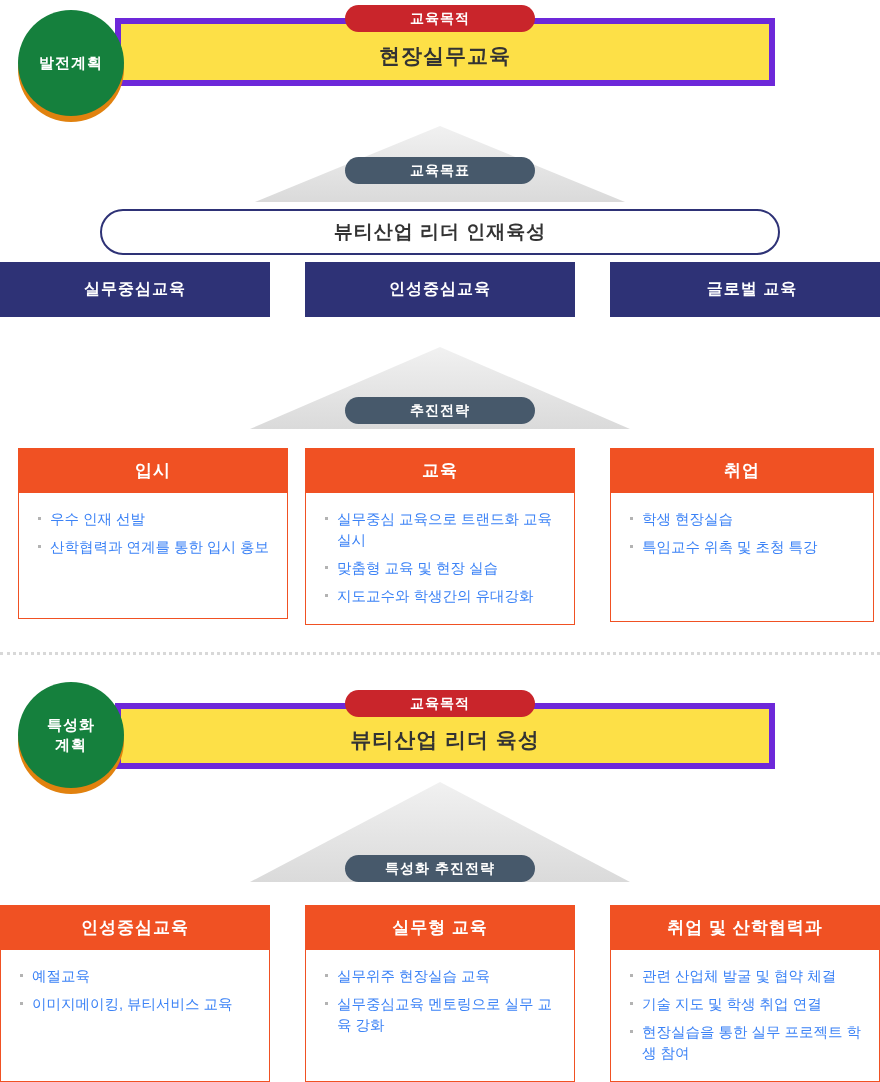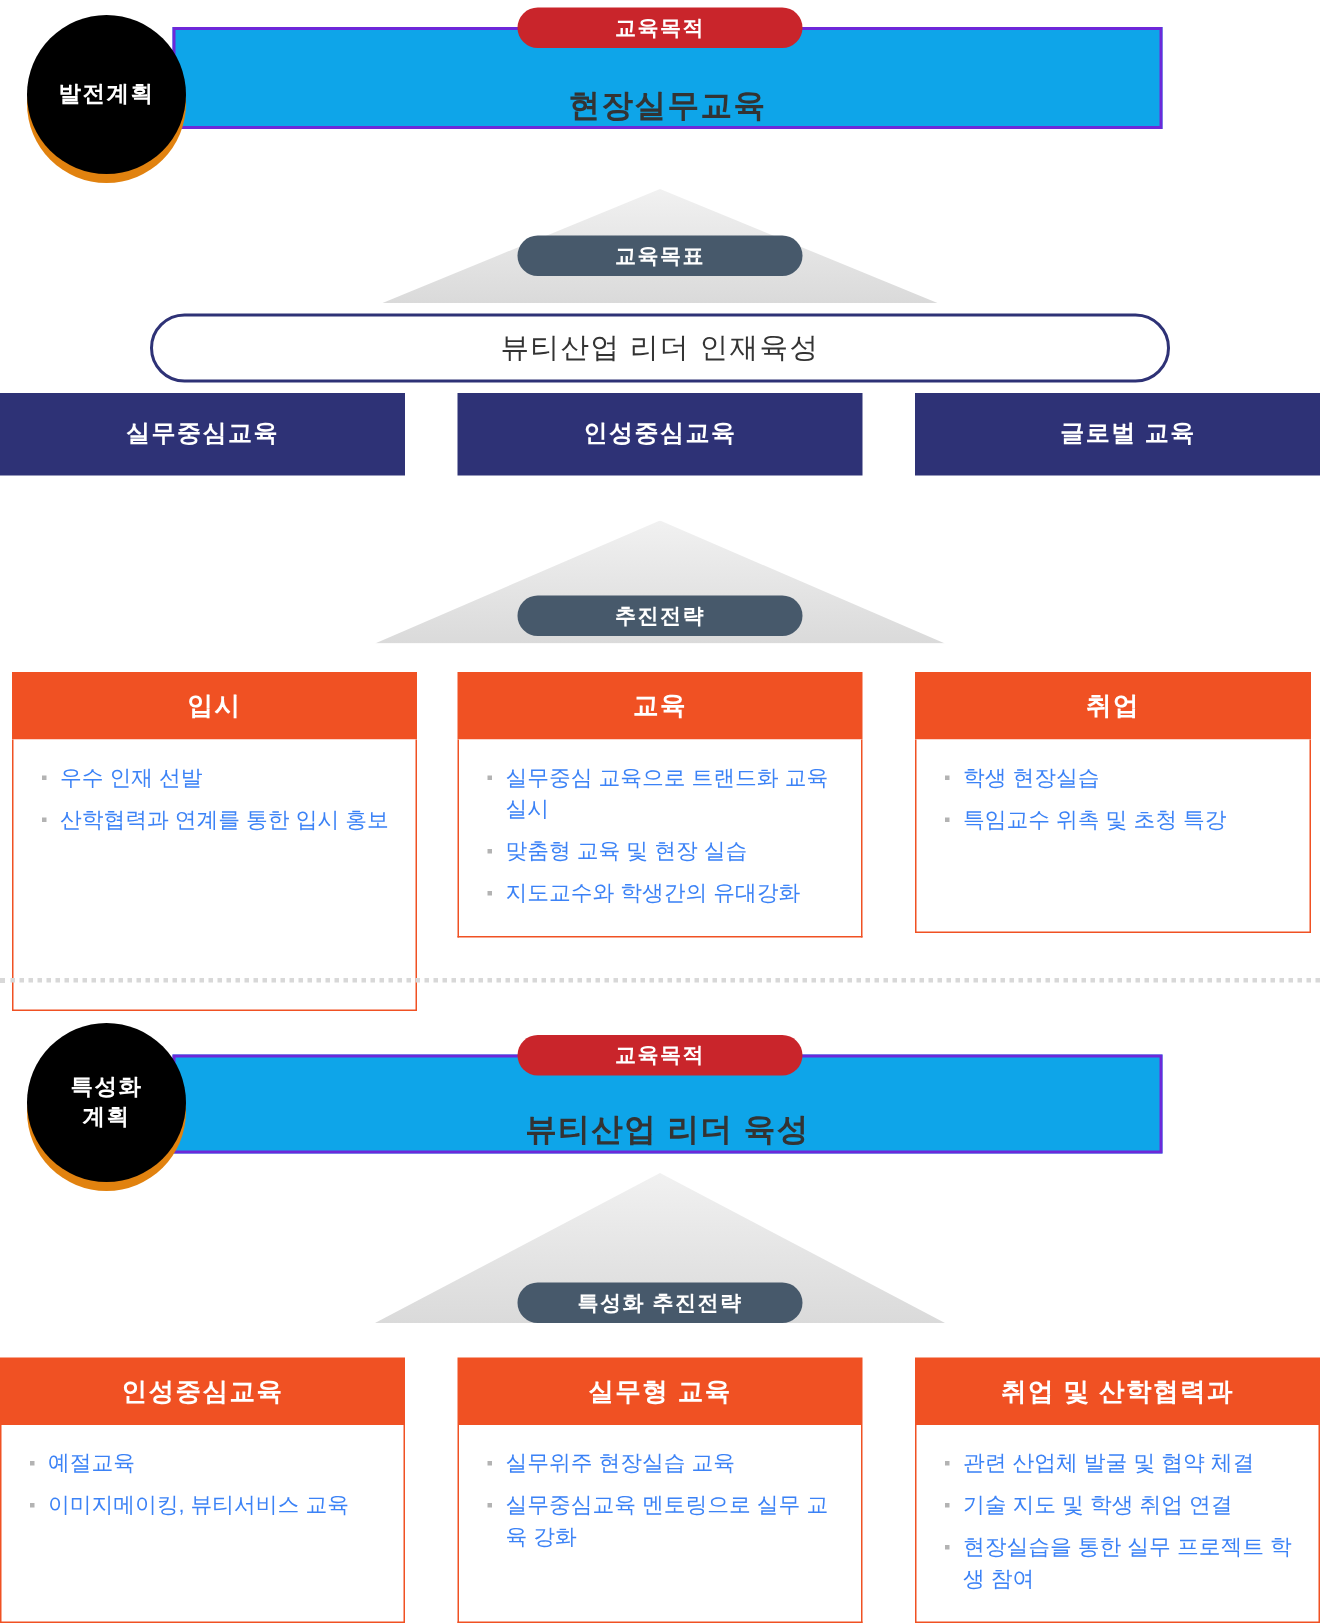--- a/index.html
+++ b/index.html
@@ -4,30 +4,30 @@
 <style>
   * { margin:0; padding:0; box-sizing:border-box; }
   html,body { background:#ffffff; }
   body { font-family:"Liberation Sans","DejaVu Sans",sans-serif; }
   .canvas { position:relative; width:880px; height:1082px; background:#fff; overflow:hidden; }
   .abs { position:absolute; }
 
   
   .badge {
     width:106px; height:106px; border-radius:50%;
-    background:#000000; box-shadow:0 6px 0 0 #e1820f;
+    background:#15803d; box-shadow:0 6px 0 0 #e1820f;
     color:#fff; font-weight:bold; font-size:15px; letter-spacing:1px;
     display:flex; align-items:center; justify-content:center; text-align:center;
     white-space:pre-line; line-height:1.35; z-index:4;
   }
 
   
   .goal-box {
-    border:2px solid #6d28d9; background:#0ea5e9; z-index:2;
-    display:flex; align-items:flex-end; justify-content:center;
+    border:6px solid #6d28d9; background:#fde047; z-index:2;
+    display:flex; align-items:center; justify-content:center;
   }
   .goal-title { font-size:21px; font-weight:bold; color:#333; padding-top:8px; letter-spacing:1px; }
 
   .pill {
     width:190px; height:27px; border-radius:14px;
     display:flex; align-items:center; justify-content:center;
     color:#fff; font-size:14px; font-weight:bold; letter-spacing:1px; z-index:3;
   }
   .pill.red  { background:#c9252b; }
   .pill.dark { background:#47596b; }
@@ -35,21 +35,21 @@
   
   .tri {
     clip-path: polygon(50% 0, 100% 100%, 0 100%);
     background: linear-gradient(to bottom, #f1f1f1, #dadada);
     z-index:1;
   }
 
   .vision {
     border:2px solid #2e3276; border-radius:26px; background:#fff;
     display:flex; align-items:center; justify-content:center;
-    font-size:19px; font-weight:normal; color:#333; letter-spacing:1px; z-index:2;text-align:center;
+    font-size:19px; font-weight:bold; color:#333; letter-spacing:1px; z-index:2;text-align:center;
   }
 
   .bar {
     background:#2e3276; color:#fff; font-size:16px; font-weight:bold; letter-spacing:1px;
     display:flex; align-items:center; justify-content:center;
   }
 
   .card { display:flex; flex-direction:column; }
   .card-header {
     height:45px; background:#f05123; color:#fff;
@@ -89,21 +89,21 @@
 
   <div class="abs vision" style="left:100px; top:209px; width:680px; height:46px;">뷰티산업 리더 인재육성</div>
 
   <div class="abs bar" style="left:0; top:262px; width:270px; height:55px;">실무중심교육</div>
   <div class="abs bar" style="left:305px; top:262px; width:270px; height:55px;">인성중심교육</div>
   <div class="abs bar" style="left:610px; top:262px; width:270px; height:55px;padding-left:14px;">글로벌 교육</div>
 
   <div class="abs tri" style="left:250px; top:347px; width:380px; height:82px;"></div>
   <div class="abs pill dark" style="left:345px; top:397px;">추진전략</div>
 
-  <div class="abs card" style="left:8px; top:448px; width:270px; height:226px;">
+  <div class="abs card" style="left:18px; top:448px; width:270px; height:171px;">
     <div class="card-header">입시</div>
     <div class="card-body">
       <ul>
         <li>우수 인재 선발</li>
         <li>산학협력과 연계를 통한 입시 홍보</li>
       </ul>
     </div>
   </div>
   <div class="abs card" style="left:305px; top:448px; width:270px; height:174px;">
     <div class="card-header">교육</div>

